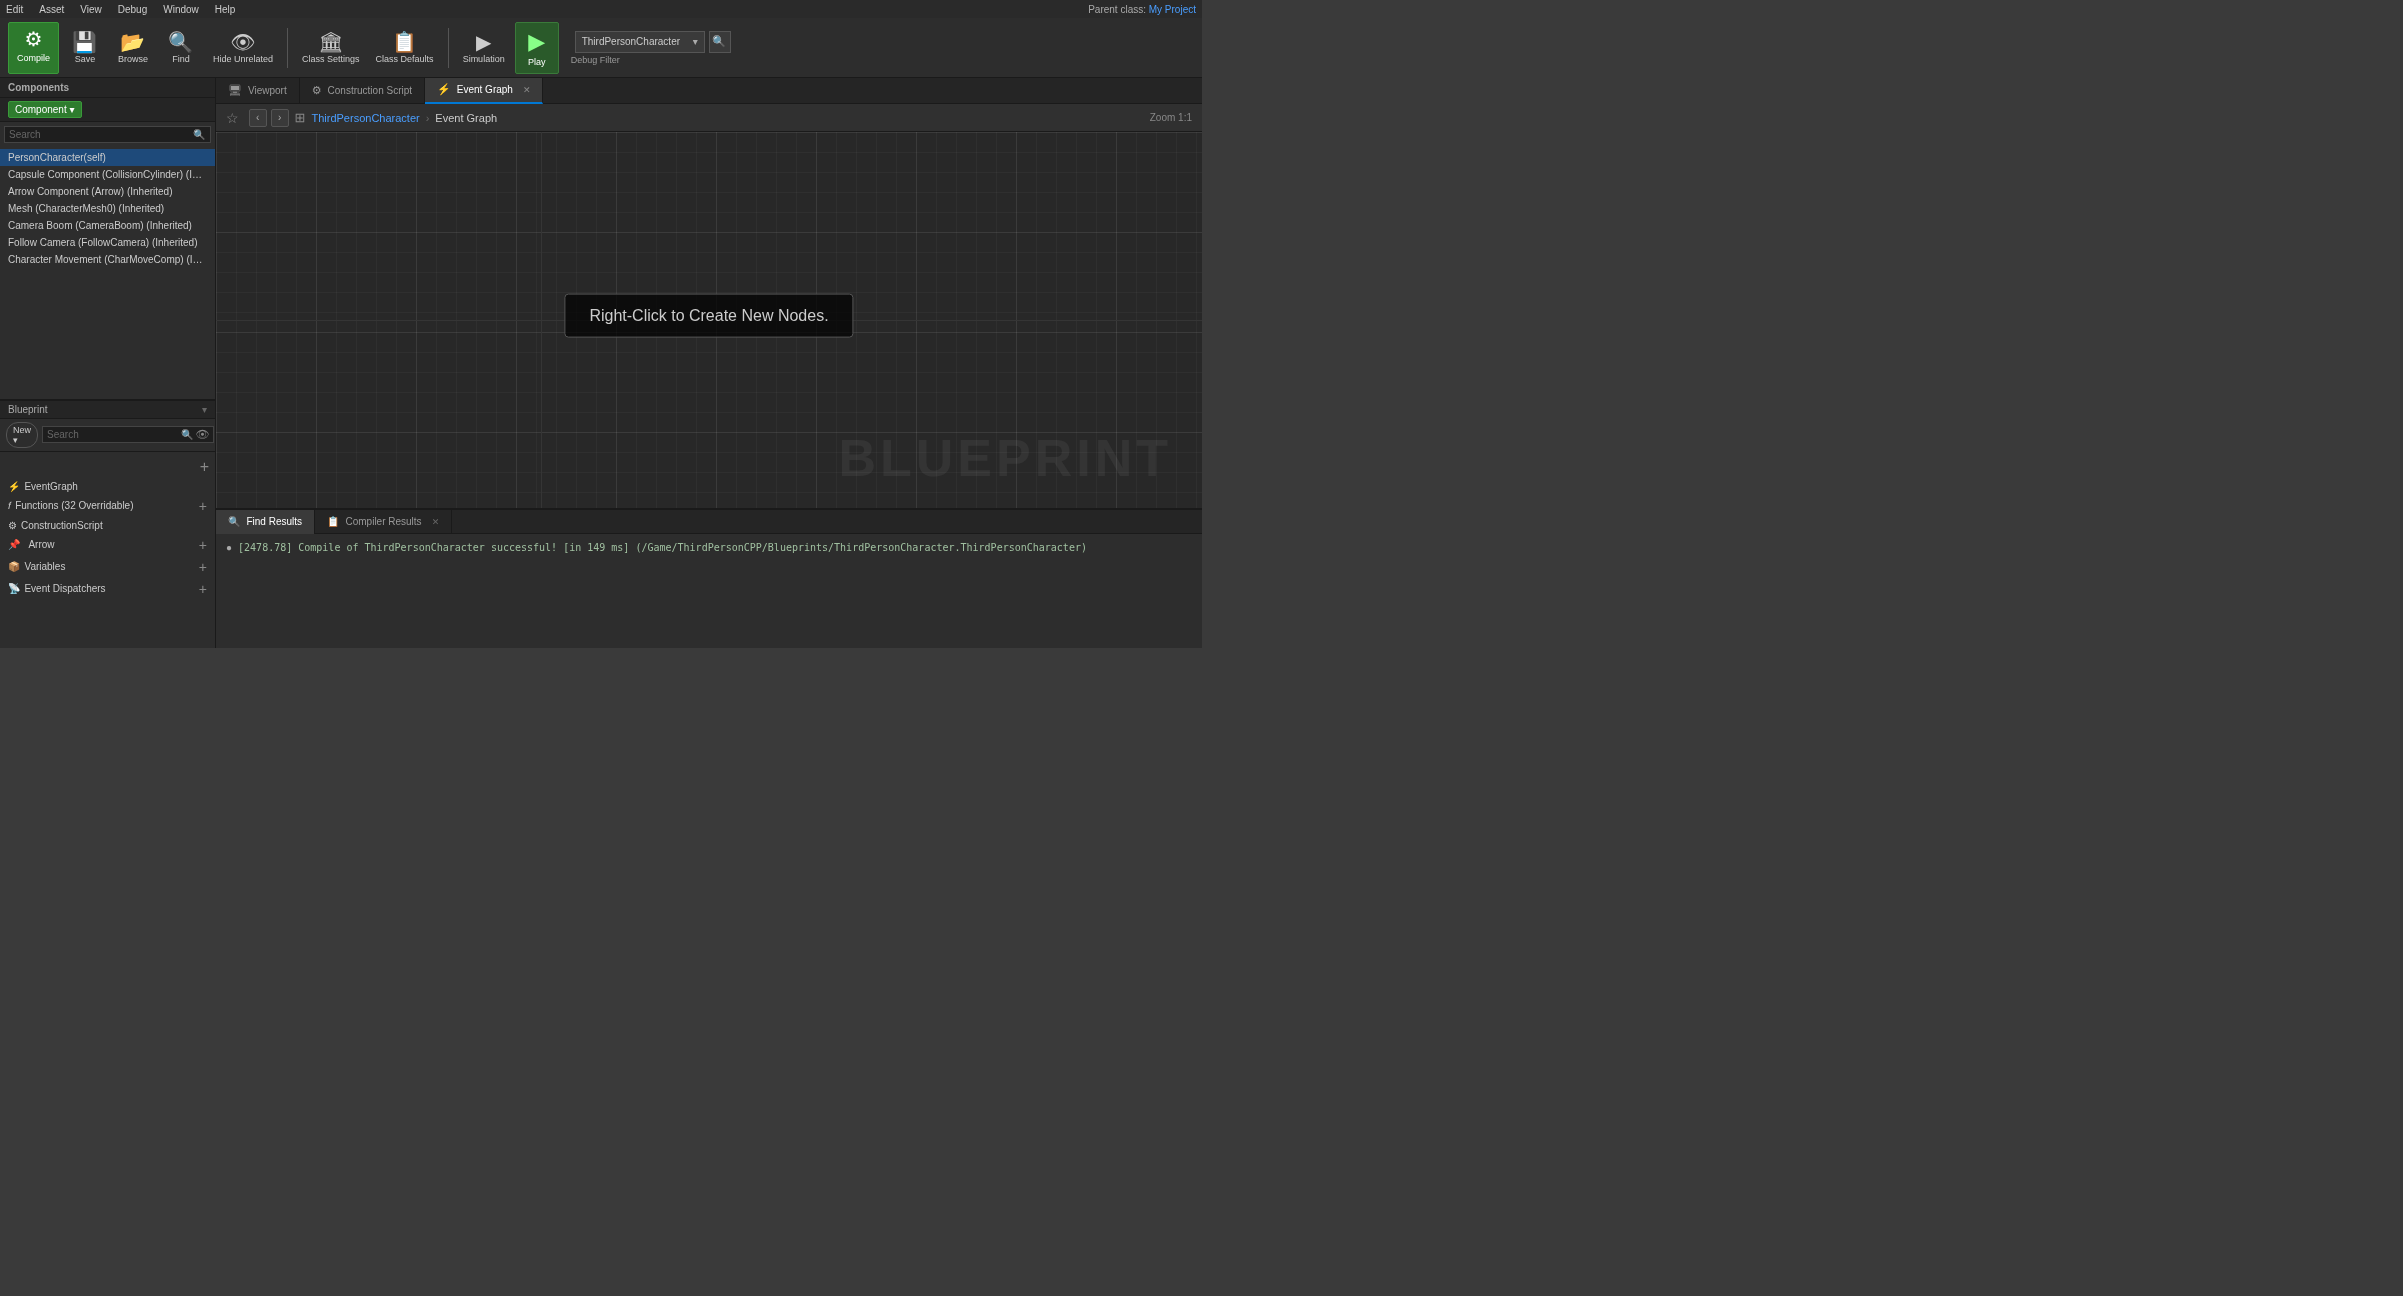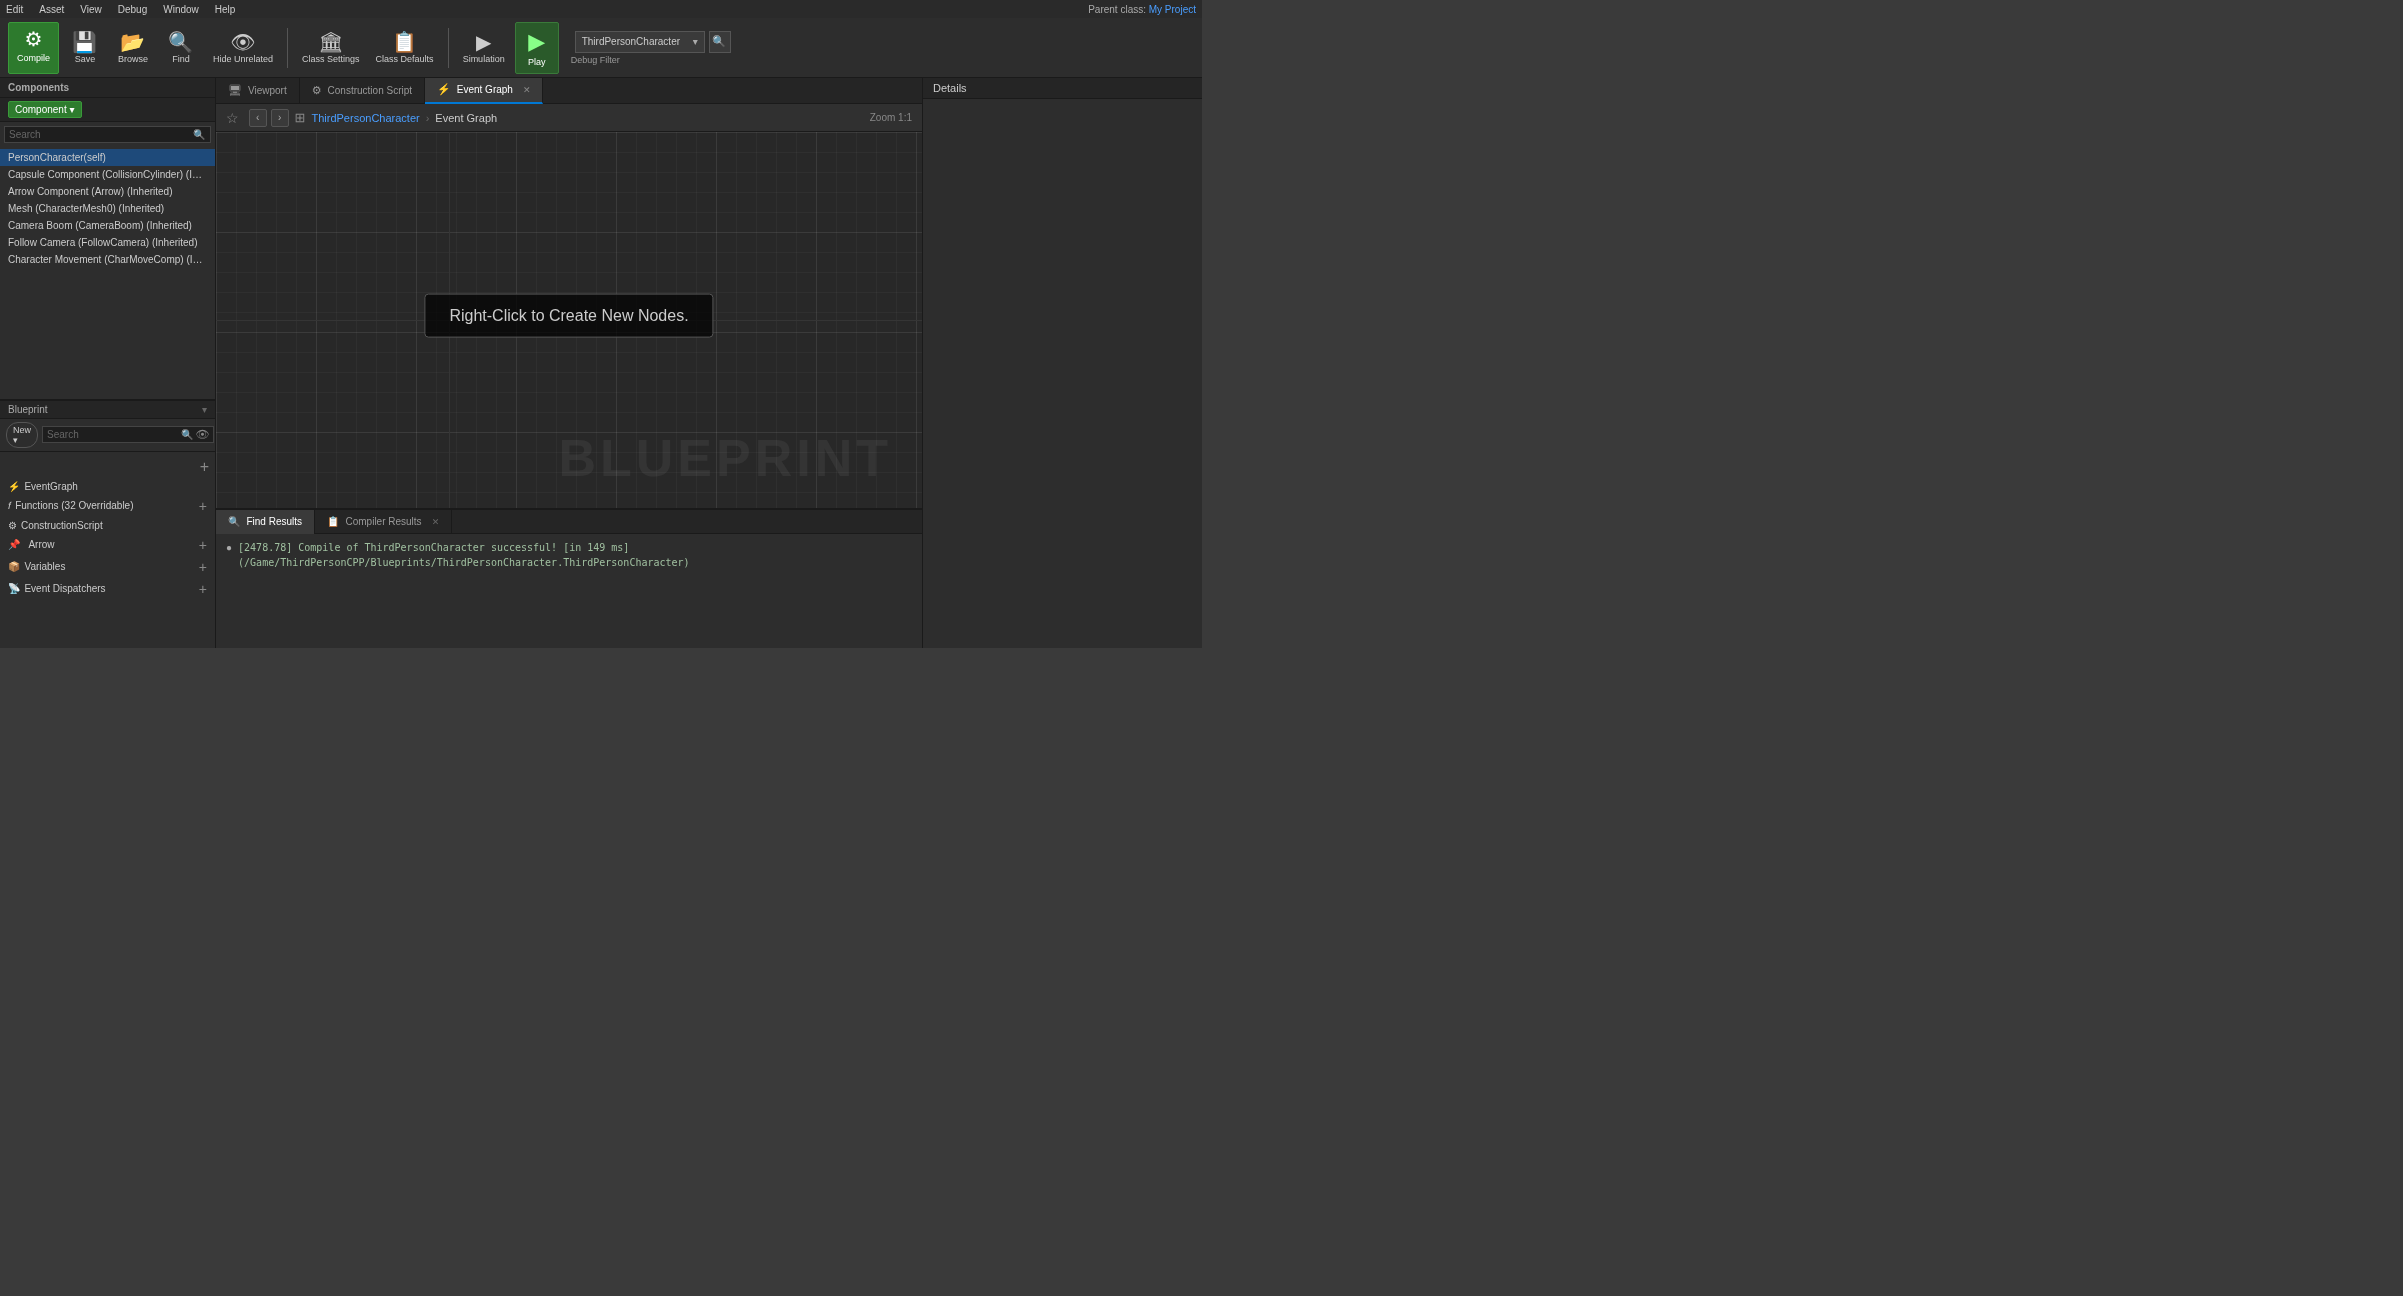--- a/index.html
+++ b/index.html
@@ -738,17 +738,14 @@
       </div>
       <div class="bottom-content">
         <div class="log-item">
           <span class="log-bullet">●</span>
           <span class="log-text">[2478.78] Compile of ThirdPersonCharacter successful! [in 149 ms] (/Game/ThirdPersonCPP/Blueprints/ThirdPersonCharacter.ThirdPersonCharacter)</span>
         </div>
       </div>
     </div>
   </div>
 
-  <div class="right-panel">
-    <div class="right-panel-header">Details</div>
-  </div>
 
 </div>
 
 </body></html>

